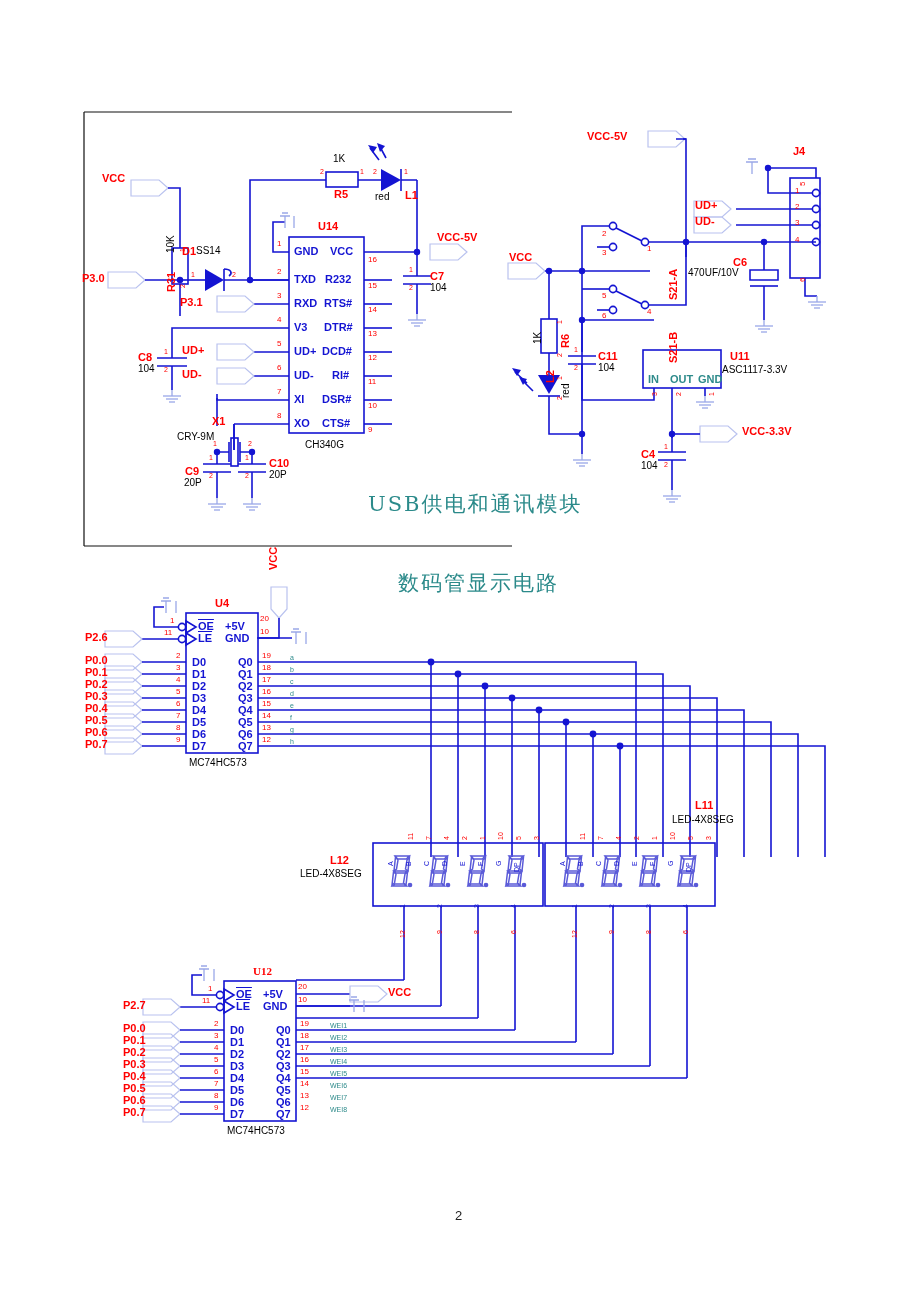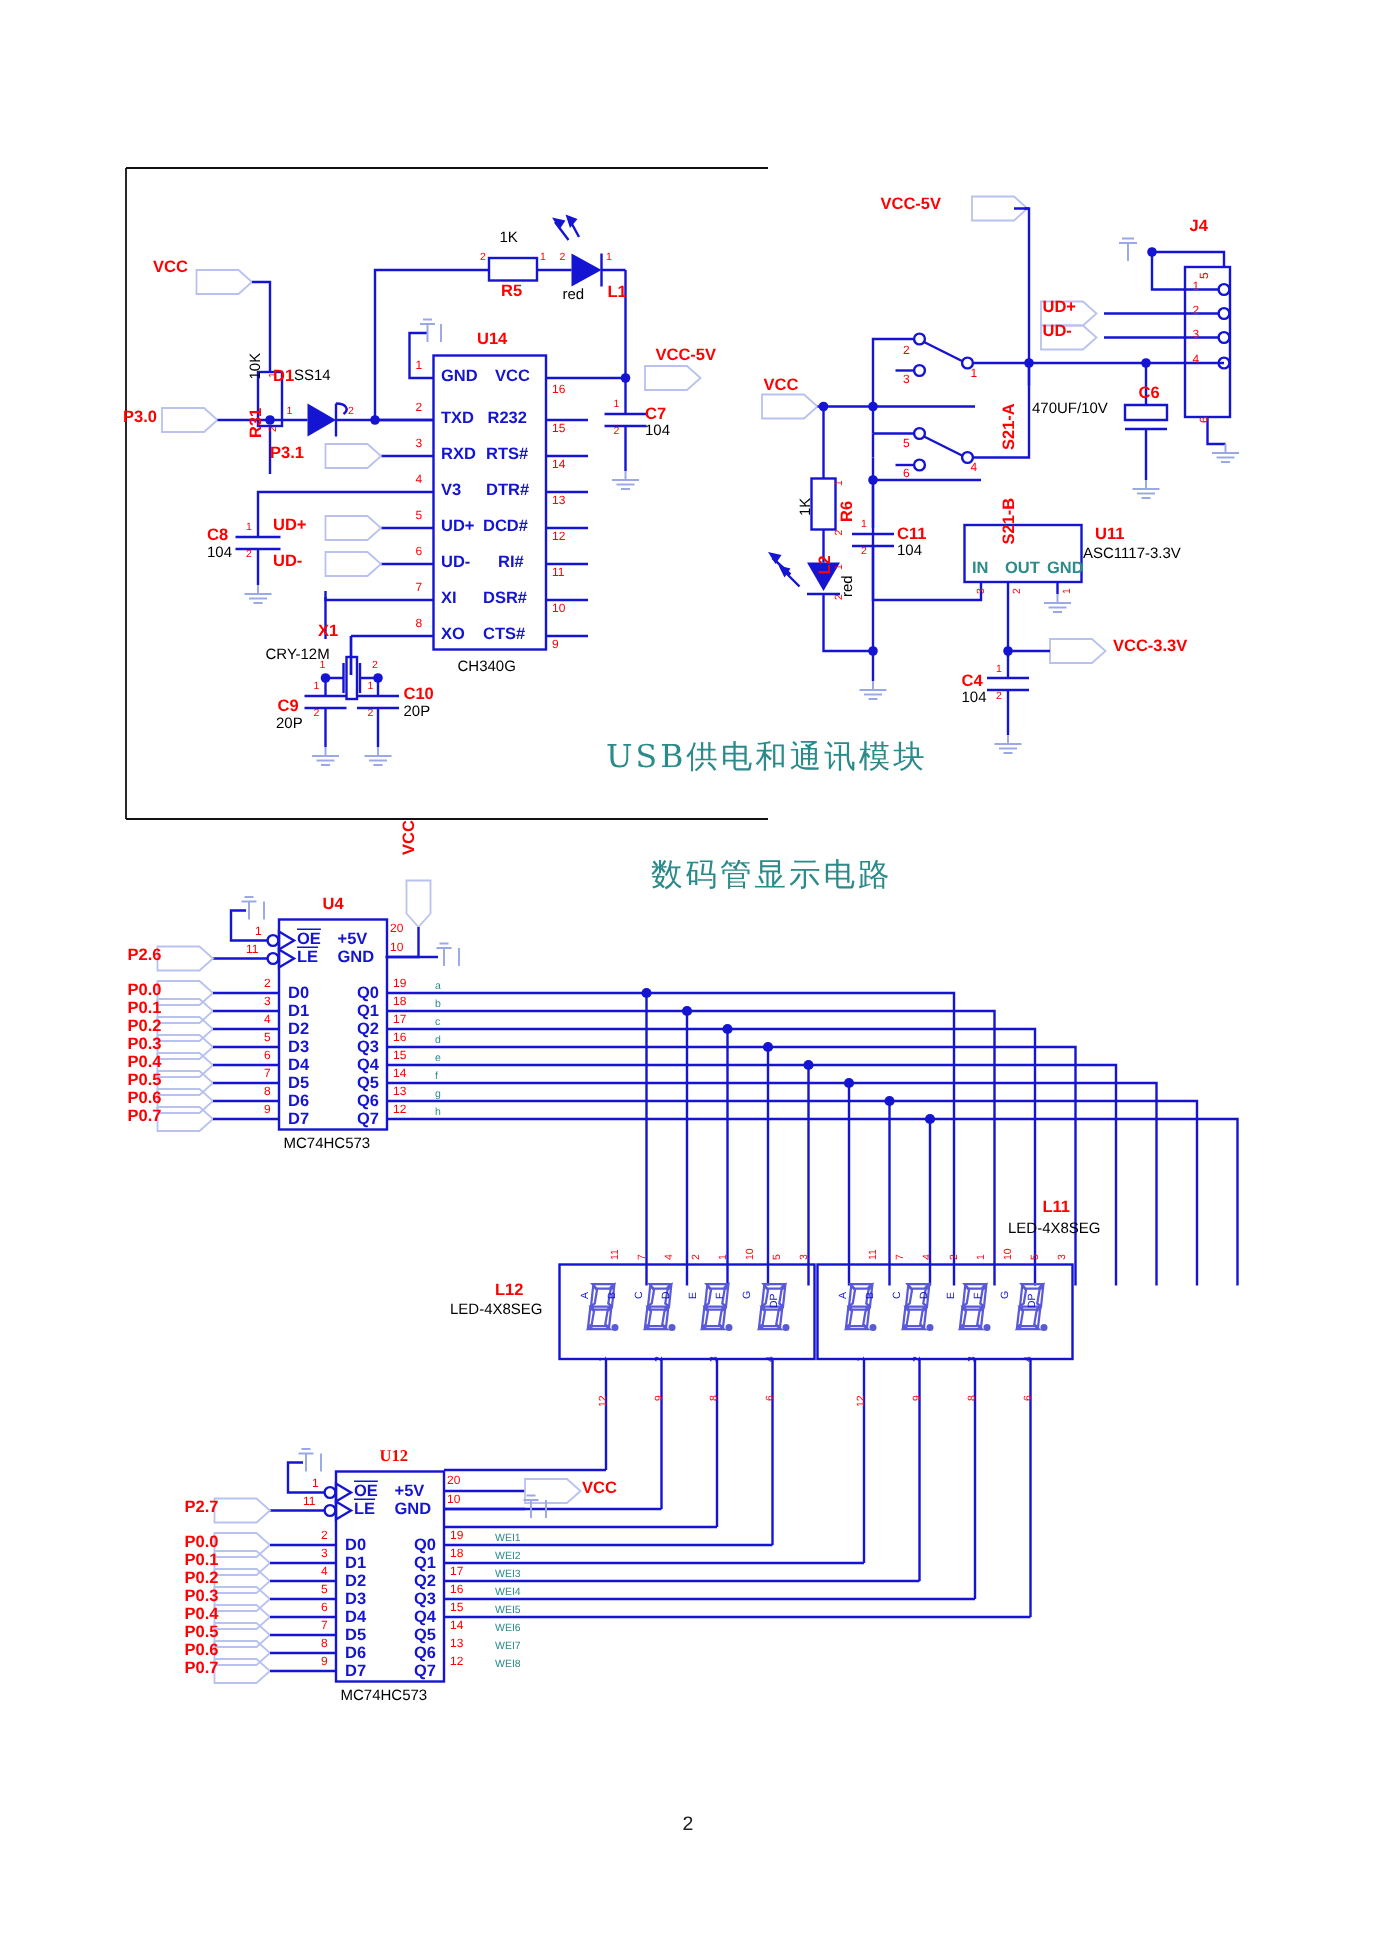--- a/index.html
+++ b/index.html
@@ -5,21 +5,21 @@
   html,body{margin:0;padding:0;background:#fff;}
   body{width:920px;height:1302px;position:relative;
        font-family:"Liberation Sans","DejaVu Sans",sans-serif;}
   #sheet{position:absolute;left:0;top:0;width:920px;height:1302px;}
   .lbl{position:absolute;white-space:nowrap;line-height:1;}
   .red{color:#ff0000;}
   .blk{color:#000000;}
   .blu{color:#1414d2;}
   .teal{color:#2e8b8b;}
   .title-cn{font-family:"DejaVu Serif","Liberation Serif",serif;color:#2b8a8a;
-            font-size:21px;letter-spacing:2px;margin-left:36px;}
+            font-size:21px;letter-spacing:2px;}
   .pin{font-size:8px;}
   .pin7{font-size:7px;}
   .ref{font-size:11px;font-weight:bold;}
   .val{font-size:10px;}
   .net{font-size:11px;font-weight:bold;}
   .rot90{transform-origin:0 0;transform:rotate(-90deg);}
   .pagenum{position:absolute;font-size:13px;color:#222;}
 </style>
 </head>
 <body>
@@ -549,21 +549,21 @@
 <div class="lbl val blk" style="left:430px;top:283px;">104</div>
 <div class="lbl pin7 red" style="left:409px;top:266px;">1</div>
 <div class="lbl pin7 red" style="left:409px;top:284px;">2</div>
 
 <div class="lbl ref red" style="left:138px;top:352px;">C8</div>
 <div class="lbl val blk" style="left:138px;top:364px;">104</div>
 <div class="lbl pin7 red" style="left:164px;top:348px;">1</div>
 <div class="lbl pin7 red" style="left:164px;top:366px;">2</div>
 
 <div class="lbl ref red" style="left:212px;top:416px;">X1</div>
-<div class="lbl val blk" style="left:177px;top:432px;">CRY-12M</div>
+<div class="lbl val blk" style="left:177px;top:432px;">CRY-9M</div>
 <div class="lbl pin7 red" style="left:213px;top:440px;">1</div>
 <div class="lbl pin7 red" style="left:248px;top:440px;">2</div>
 
 <div class="lbl ref red" style="left:185px;top:466px;">C9</div>
 <div class="lbl val blk" style="left:184px;top:478px;">20P</div>
 <div class="lbl pin7 red" style="left:209px;top:454px;">1</div>
 <div class="lbl pin7 red" style="left:209px;top:472px;">2</div>
 
 <div class="lbl ref red" style="left:269px;top:458px;">C10</div>
 <div class="lbl val blk" style="left:269px;top:470px;">20P</div>
@@ -586,21 +586,21 @@
 
 <div class="lbl ref red rot90" style="left:668px;top:300px;">S21-A</div>
 <div class="lbl pin red" style="left:602px;top:230px;">2</div>
 <div class="lbl pin red" style="left:647px;top:245px;">1</div>
 <div class="lbl pin red" style="left:602px;top:249px;">3</div>
 <div class="lbl ref red rot90" style="left:668px;top:363px;">S21-B</div>
 <div class="lbl pin red" style="left:602px;top:292px;">5</div>
 <div class="lbl pin red" style="left:647px;top:308px;">4</div>
 <div class="lbl pin red" style="left:602px;top:312px;">6</div>
 
-<div class="lbl ref red" style="left:733px;top:257px;margin-left:26px;">C6</div>
+<div class="lbl ref red" style="left:733px;top:257px;">C6</div>
 <div class="lbl val blk" style="left:688px;top:268px;">470UF/10V</div>
 
 <div class="lbl ref red rot90" style="left:560px;top:348px;">R6</div>
 <div class="lbl val blk rot90" style="left:533px;top:344px;">1K</div>
 <div class="lbl pin7 red rot90" style="left:556px;top:324px;">1</div>
 <div class="lbl pin7 red rot90" style="left:556px;top:357px;">2</div>
 <div class="lbl ref red rot90" style="left:545px;top:383px;">L2</div>
 <div class="lbl val blk rot90" style="left:561px;top:398px;">red</div>
 <div class="lbl pin7 red rot90" style="left:556px;top:380px;">1</div>
 <div class="lbl pin7 red rot90" style="left:556px;top:400px;">2</div>

